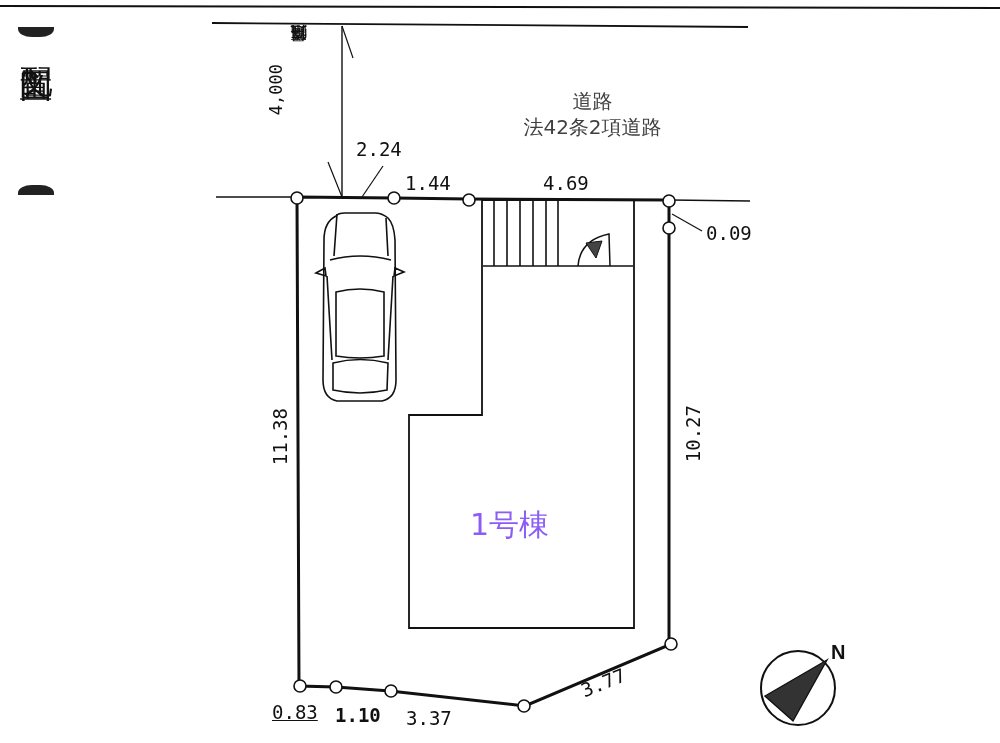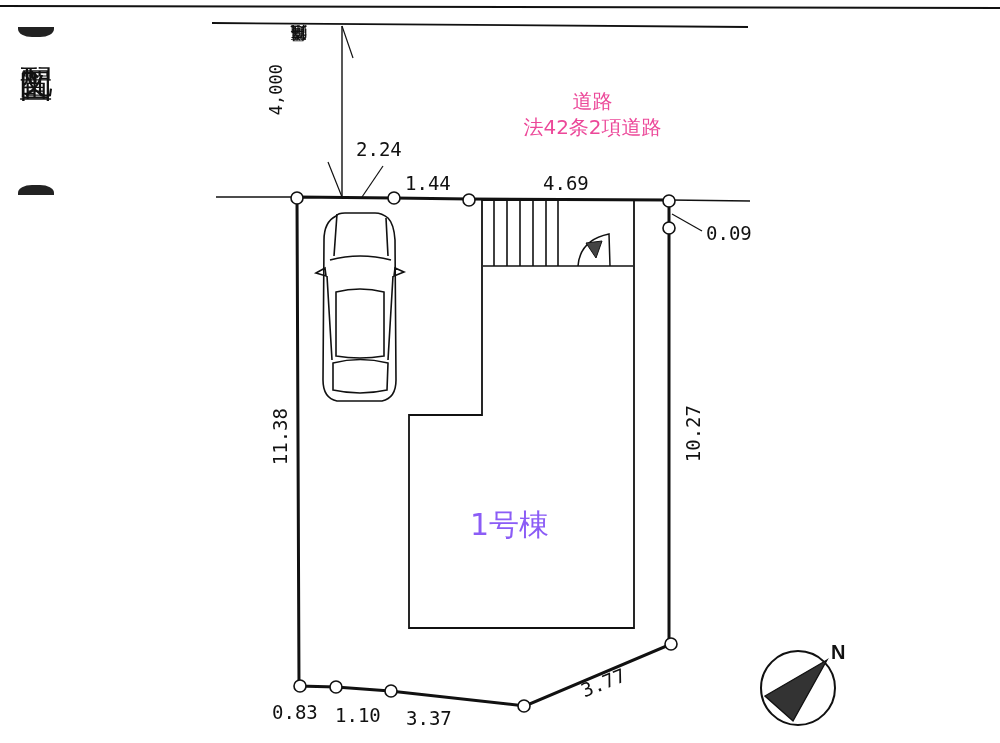--- a/index.html
+++ b/index.html
@@ -8,21 +8,21 @@
     .abs { position: absolute; }
     .title-box { left: 14px; top: 25px; width: 44px; height: 172px; }
     .title-bracket { position: absolute; left: 4px; width: 36px; height: 10px; background: #222; }
     .title-bracket.top { top: 2px; border-radius: 0 0 14px 14px / 0 0 8px 8px; }
     .title-bracket.bottom { bottom: 2px; border-radius: 14px 14px 0 0 / 8px 8px 0 0; }
     .title-text { position: absolute; left: 2px; top: 16px; width: 40px; writing-mode: vertical-rl;
                   font-size: 33px; line-height: 40px; letter-spacing: 2px; font-weight: 400;
                   font-family: "DejaVu Sans", sans-serif; color: #111; }
     .label { font-family: "DejaVu Sans Mono", "Liberation Mono", monospace; font-size: 19px;
              color: #111; white-space: nowrap; }
-    .road-label { font-family: "DejaVu Sans", sans-serif; font-size: 20px; color: #ec4899;
+    .road-label { font-family: "DejaVu Sans", sans-serif; font-size: 20px; color: #404040;
                   text-align: center; white-space: nowrap; line-height: 24px; }
     .road-width { writing-mode: vertical-rl; font-family: "DejaVu Sans", sans-serif;
                   font-size: 17px; line-height: 20px; transform: rotate(180deg); color: #111; white-space: nowrap; }
     .building-label { font-family: "DejaVu Sans", sans-serif; font-size: 30px; color: #8b5cf6; }
     .vert { writing-mode: vertical-rl; transform: rotate(180deg); }
     .north { font-family: "Liberation Sans", sans-serif; font-weight: bold; font-size: 20px; }
     svg { position: absolute; left: 0; top: 0; }
   </style>
 </head>
 <body>
@@ -105,20 +105,20 @@
 <div class="abs road-width" style="left:266px; top:64px; font-family:'DejaVu Sans Mono', monospace;">4,000</div>
 
 <div class="abs label" style="left:356px; top:138px;">2.24</div>
 <div class="abs label" style="left:405px; top:172px;">1.44</div>
 <div class="abs label" style="left:543px; top:172px;">4.69</div>
 <div class="abs label" style="left:706px; top:222px;">0.09</div>
 
 <div class="abs label vert" style="left:269px; top:408px;">11.38</div>
 <div class="abs label vert" style="left:682px; top:405px;">10.27</div>
 
-<div class="abs label" style="left:272px; top:701px;">0.83</div>
-<div class="abs label" style="left:335px; top:704px;">1.10</div>
+<div class="abs label" style="left:272px; top:701px;text-decoration:underline;">0.83</div>
+<div class="abs label" style="left:335px; top:704px;font-weight:bold;">1.10</div>
 <div class="abs label" style="left:406px; top:707px;">3.37</div>
 <div class="abs label" style="left:582px; top:680px; transform:rotate(-22deg); transform-origin:left center;">3.77</div>
 
 <div class="abs building-label" style="left:470px; top:505px;">1号棟</div>
 
 <div class="abs north" style="left:831px; top:641px;">N</div>
 
 </body></html>

